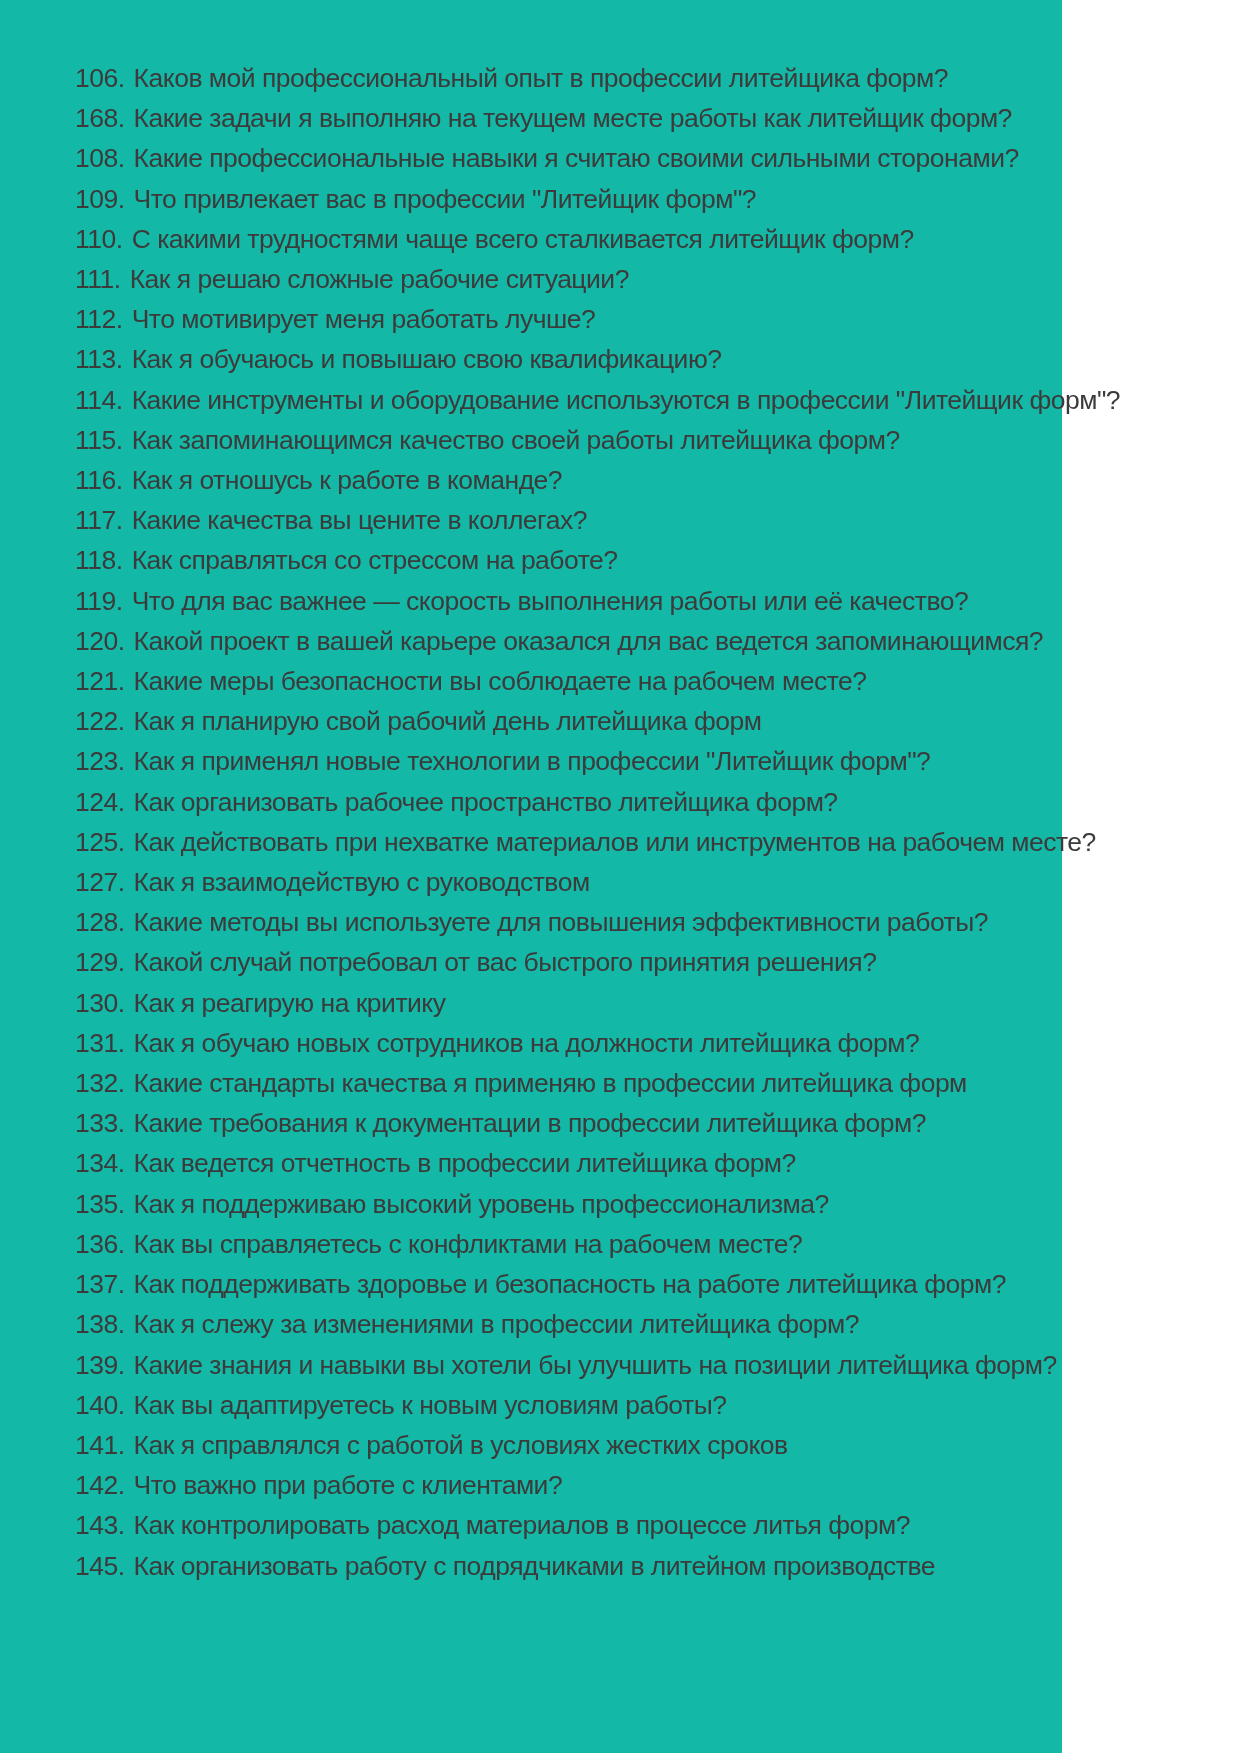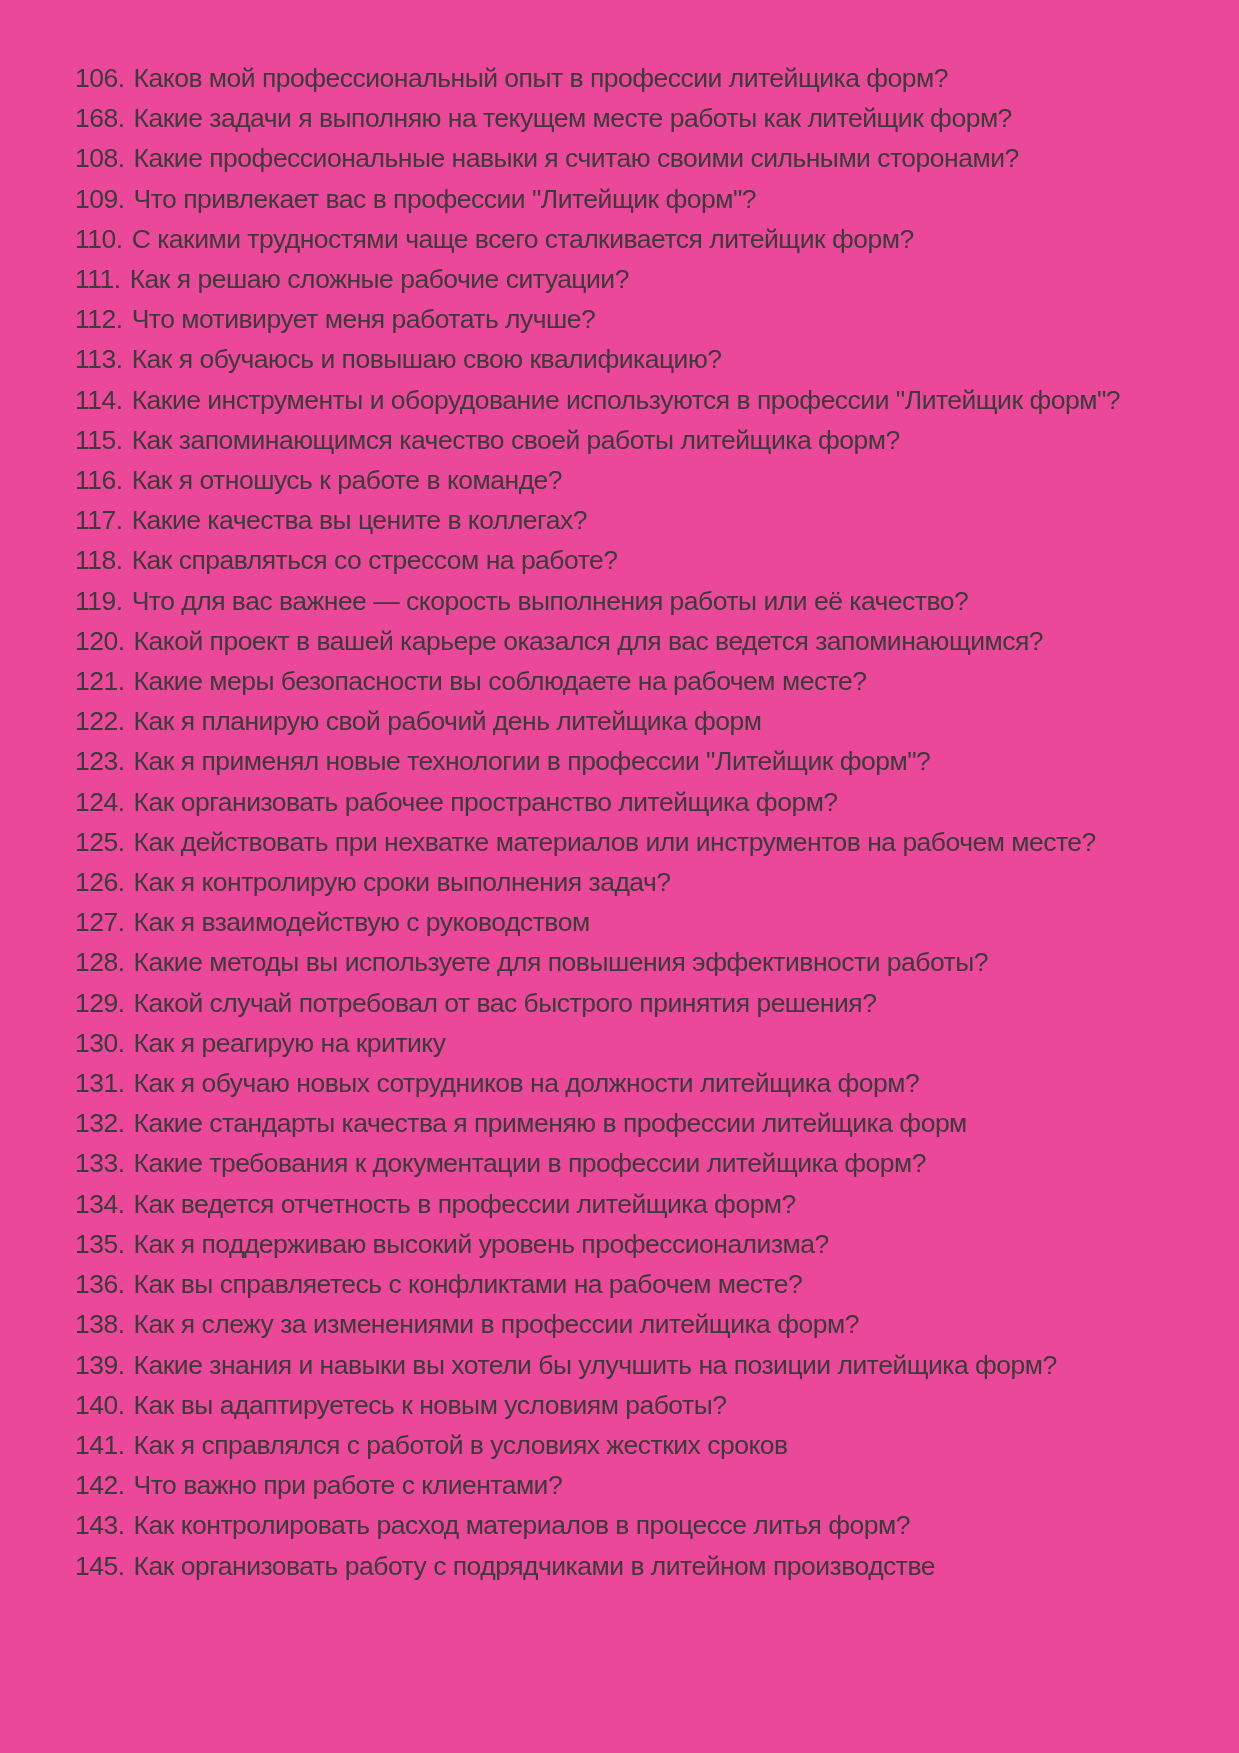--- a/index.html
+++ b/index.html
@@ -7,23 +7,23 @@
     padding: 0;
     background: #ffffff;
   }
   body {
     width: 1239px;
     height: 1753px;
     overflow: hidden;
     font-family: "Liberation Sans", sans-serif;
   }
   .page {
-    width: 1239px;
+    width: 1062px;
     height: 1753px;
-    background: #ec4899;
+    background: #14b8a6;
     box-sizing: border-box;
   }
   .qlist {
     list-style: none;
     margin: 0;
     padding: 58px 20px 0 75px;
   }
   .qitem {
     font-size: 26.5px;
     line-height: 40.2px;
@@ -73,21 +73,20 @@
   <li class="qitem"><span class="qnum">121.</span><span class="qtext">Какие меры безопасности вы соблюдаете на рабочем месте?</span></li>
 
   <li class="qitem"><span class="qnum">122.</span><span class="qtext">Как я планирую свой рабочий день литейщика форм</span></li>
 
   <li class="qitem"><span class="qnum">123.</span><span class="qtext">Как я применял новые технологии в профессии "Литейщик форм"?</span></li>
 
   <li class="qitem"><span class="qnum">124.</span><span class="qtext">Как организовать рабочее пространство литейщика форм?</span></li>
 
   <li class="qitem"><span class="qnum">125.</span><span class="qtext">Как действовать при нехватке материалов или инструментов на рабочем месте?</span></li>
 
-  <li class="qitem"><span class="qnum">126.</span><span class="qtext">Как я контролирую сроки выполнения задач?</span></li>
 
   <li class="qitem"><span class="qnum">127.</span><span class="qtext">Как я взаимодействую с руководством</span></li>
 
   <li class="qitem"><span class="qnum">128.</span><span class="qtext">Какие методы вы используете для повышения эффективности работы?</span></li>
 
   <li class="qitem"><span class="qnum">129.</span><span class="qtext">Какой случай потребовал от вас быстрого принятия решения?</span></li>
 
   <li class="qitem"><span class="qnum">130.</span><span class="qtext">Как я реагирую на критику</span></li>
 
   <li class="qitem"><span class="qnum">131.</span><span class="qtext">Как я обучаю новых сотрудников на должности литейщика форм?</span></li>
@@ -95,20 +94,21 @@
   <li class="qitem"><span class="qnum">132.</span><span class="qtext">Какие стандарты качества я применяю в профессии литейщика форм</span></li>
 
   <li class="qitem"><span class="qnum">133.</span><span class="qtext">Какие требования к документации в профессии литейщика форм?</span></li>
 
   <li class="qitem"><span class="qnum">134.</span><span class="qtext">Как ведется отчетность в профессии литейщика форм?</span></li>
 
   <li class="qitem"><span class="qnum">135.</span><span class="qtext">Как я поддерживаю высокий уровень профессионализма?</span></li>
 
   <li class="qitem"><span class="qnum">136.</span><span class="qtext">Как вы справляетесь с конфликтами на рабочем месте?</span></li>
 
+  <li class="qitem"><span class="qnum">137.</span><span class="qtext">Как поддерживать здоровье и безопасность на работе литейщика форм?</span></li>
 
   <li class="qitem"><span class="qnum">138.</span><span class="qtext">Как я слежу за изменениями в профессии литейщика форм?</span></li>
 
   <li class="qitem"><span class="qnum">139.</span><span class="qtext">Какие знания и навыки вы хотели бы улучшить на позиции литейщика форм?</span></li>
 
   <li class="qitem"><span class="qnum">140.</span><span class="qtext">Как вы адаптируетесь к новым условиям работы?</span></li>
 
   <li class="qitem"><span class="qnum">141.</span><span class="qtext">Как я справлялся с работой в условиях жестких сроков</span></li>
 
   <li class="qitem"><span class="qnum">142.</span><span class="qtext">Что важно при работе с клиентами?</span></li>

